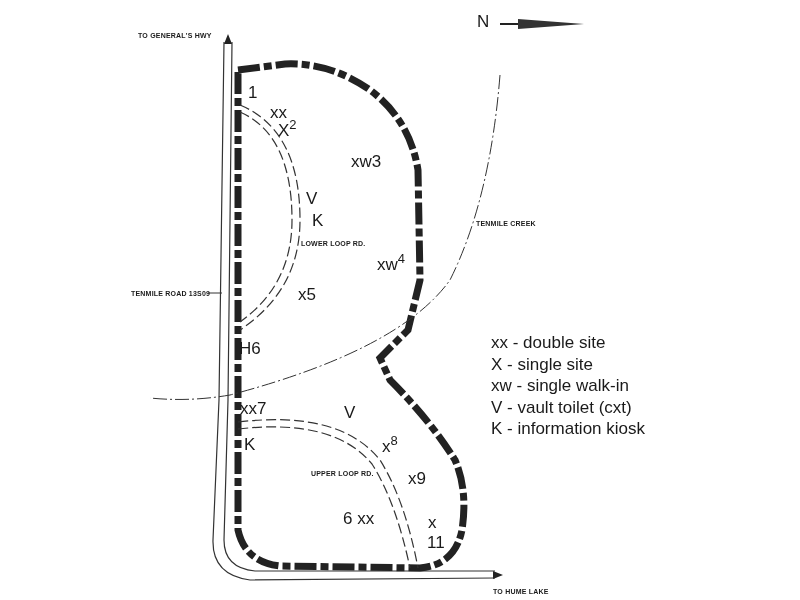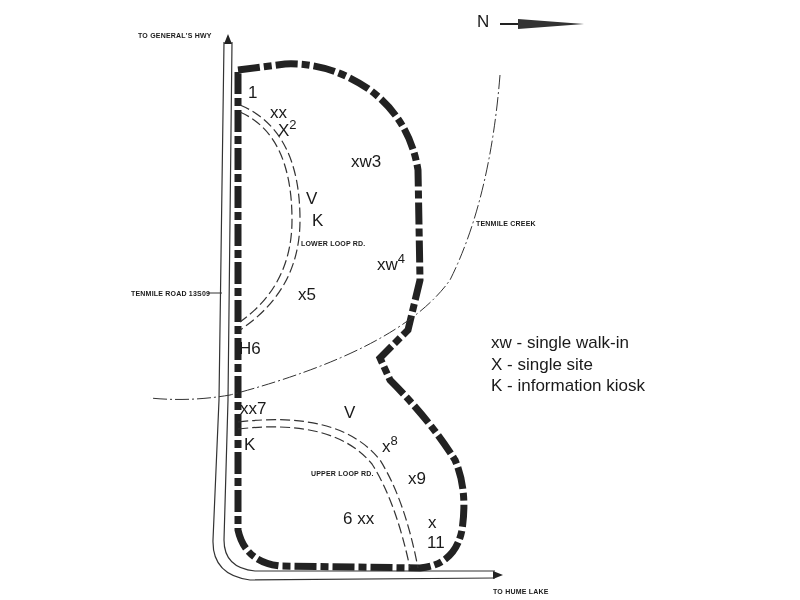--- a/index.html
+++ b/index.html
@@ -71,16 +71,18 @@
 <div class="lbl site" style="left:240px; top:400px;">xx7</div>
 <div class="lbl site" style="left:244px; top:436px;">K</div>
 <div class="lbl site" style="left:344px; top:404px;">V</div>
 <div class="lbl site" style="left:382px; top:434px;"><span>x</span><span class="sup">8</span></div>
 <div class="lbl site" style="left:408px; top:470px;">x9</div>
 <div class="lbl site" style="left:343px; top:510px;">6 xx</div>
 <div class="lbl site" style="left:428px; top:514px;">x</div>
 <div class="lbl site" style="left:427px; top:534px;text-align:right;">11</div>
 
 <div class="legend">
+  <div>xx - double site</div>
+  <div>X - single site</div>
   <div>xw - single walk-in</div>
-  <div>X - single site</div>
+  <div>V - vault toilet (cxt)</div>
   <div>K - information kiosk</div>
 </div>
 
 </body></html>

